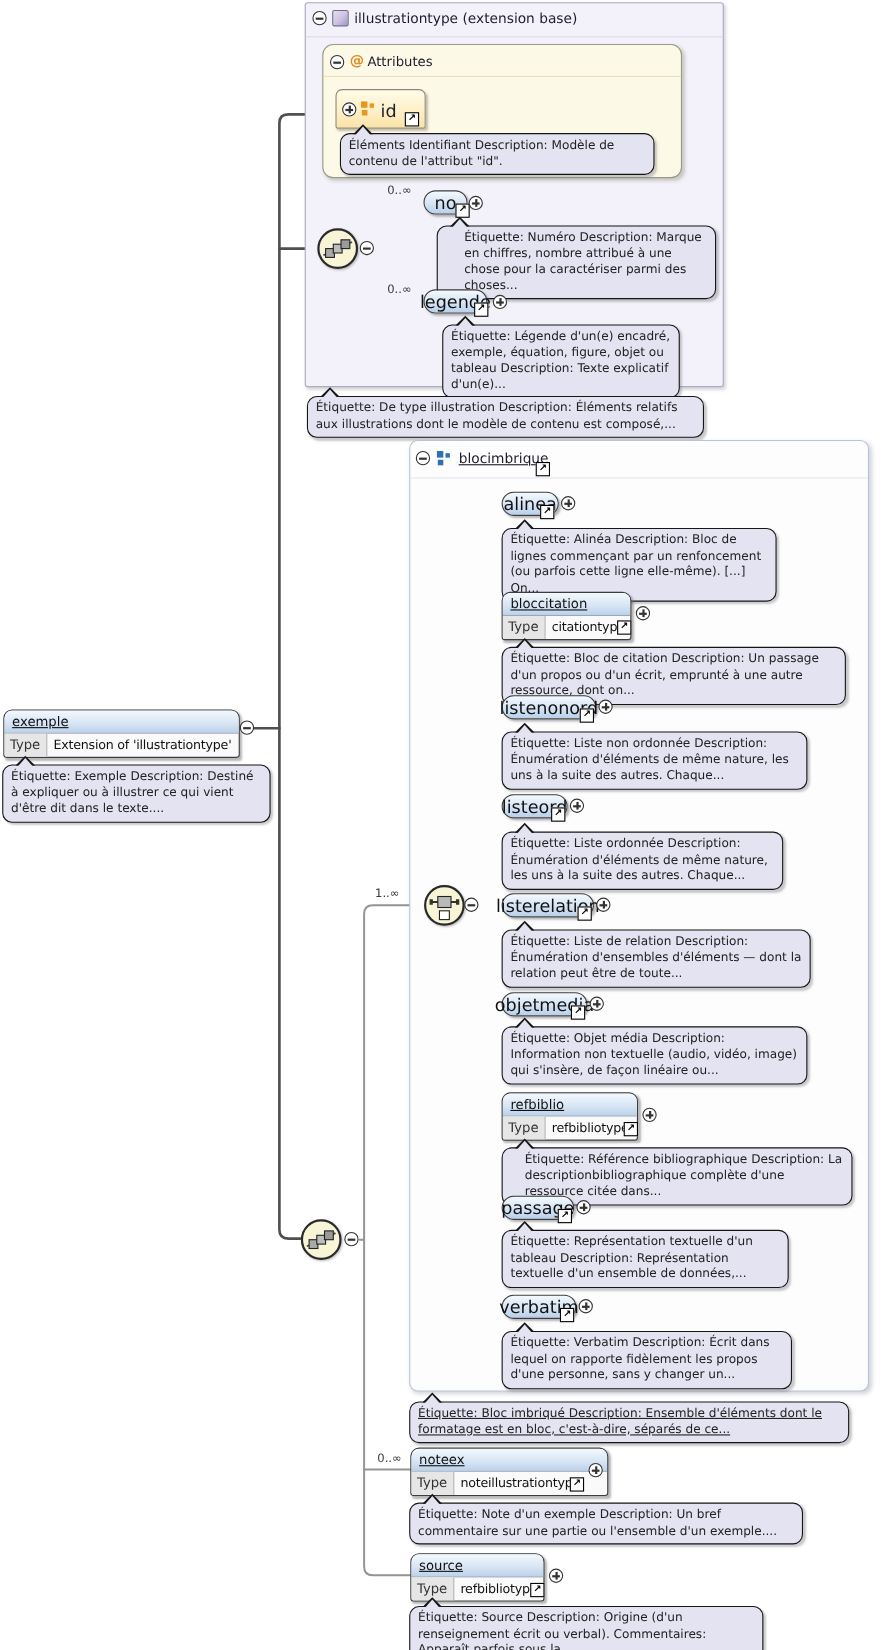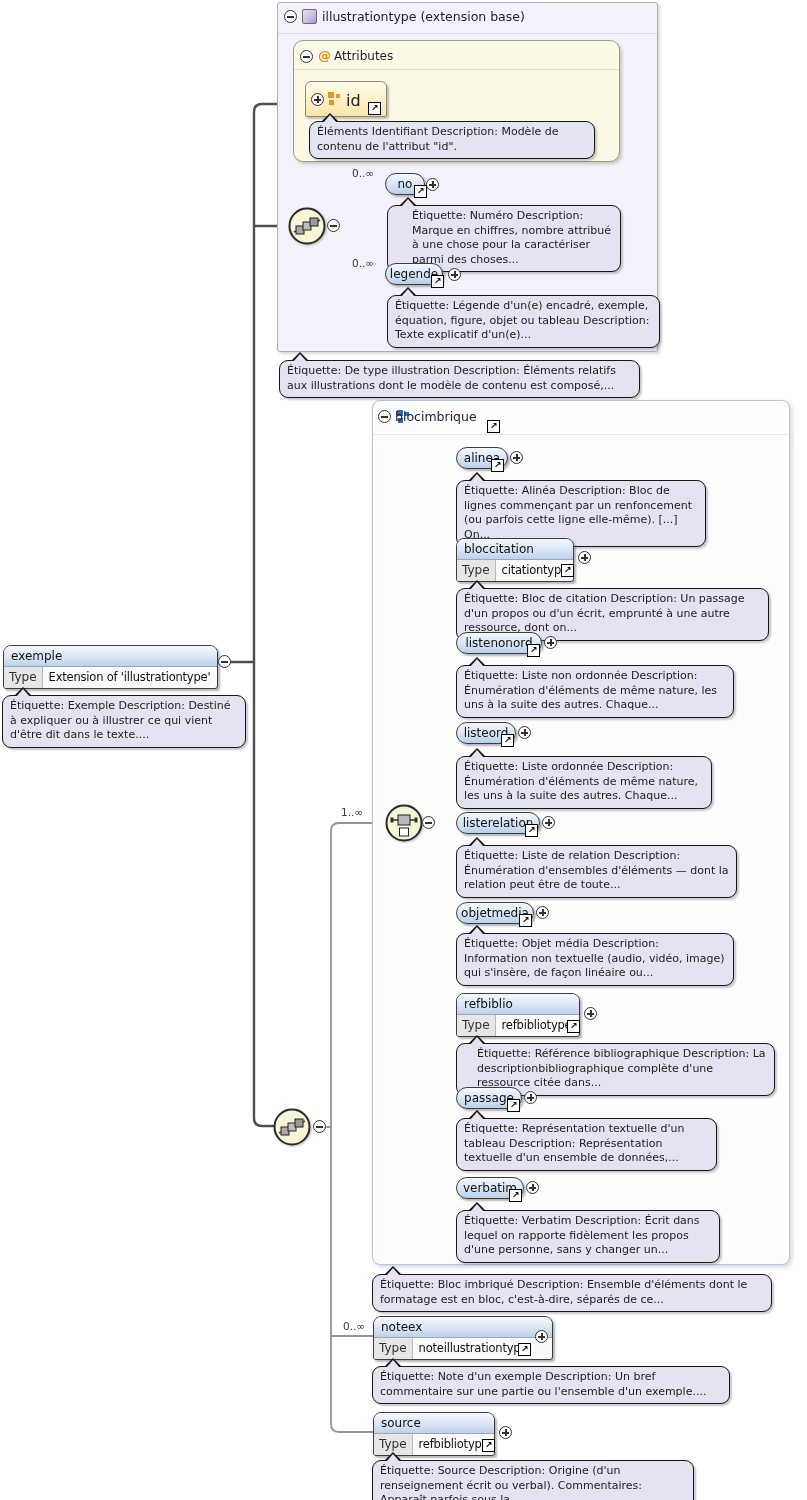--- a/index.html
+++ b/index.html
@@ -17,25 +17,25 @@
   .attrs-hdr{position:absolute;left:0;top:0;right:0;height:28px;border-bottom:1px solid #eae0bd;}
   .bloc-wrap{background:#fdfdfe;border:1px solid #b9c4d6;border-radius:8px;
     box-shadow:2px 2px 4px rgba(150,160,175,0.45);}
   .bloc-hdr{position:absolute;left:0;top:0;right:0;height:33px;border-bottom:1px solid #e4e8ef;}
   .ctitle{position:absolute;font-size:12.5px;color:#1c1c2e;white-space:nowrap;}
 
   
   .el{position:absolute;height:22px;box-sizing:border-box;border:1px solid #3d3d3d;border-radius:11px;
     background:linear-gradient(#f3f9fe 0%,#d6e4f4 55%,#b9d0ea 100%);
     box-shadow:2px 2px 2px rgba(110,110,120,0.5);
-    display:flex;align-items:center;justify-content:center;font-size:12px;color:#111;white-space:nowrap;}
+    display:flex;align-items:center;justify-content:center;font-size:16px;color:#111;white-space:nowrap;}
   .el2{position:absolute;box-sizing:border-box;border:1px solid #3d3d3d;border-radius:8px 8px 3px 3px;
     background:#fafafa;box-shadow:2px 2px 2px rgba(110,110,120,0.5);overflow:hidden;font-size:12px;color:#111;}
   .el2 .hd{height:20px;line-height:20px;padding:0 7px;
-    background:linear-gradient(#f3f9fe 0%,#d6e4f4 60%,#bcd2ea 100%);border-bottom:1px solid #98a8bc;white-space:nowrap;}
+    background:linear-gradient(#f3f9fe 0%,#d6e4f4 60%,#bcd2ea 100%);border-bottom:1px solid #98a8bc;white-space:nowrap;text-decoration:underline;}
   .el2 .tr{display:flex;height:21px;line-height:21px;white-space:nowrap;}
   .el2 .tl{background:#e6e6e6;color:#333;padding:0 5px;border-right:1px solid #b9b9b9;}
   .el2 .tv{padding:0 2px 0 6px;font-size:11.5px;letter-spacing:-0.2px;color:#111;}
 
   
   .ann{position:absolute;box-sizing:border-box;background:#e3e3f2;border:1px solid #161616;border-radius:9px;
     padding:3px 7px 4px 7px;font-size:11px;line-height:14.6px;color:#222;
     box-shadow:2px 2px 2px rgba(120,120,130,0.4);}
   .ann::before{content:"";position:absolute;top:-9px;left:11px;width:0;height:0;
     border-left:9px solid transparent;border-right:9px solid transparent;border-bottom:9px solid #161616;}
@@ -119,29 +119,29 @@
     <rect x="22" y="11" width="8" height="8" fill="#9a9a9a" stroke="#222"></rect>
   </svg>
   <span class="badge" style="left:327px;top:219px;"></span>
 
   <span class="card" style="left:352px;top:167px;">0..∞</span>
   <div class="el" style="left:385px;top:173px;width:40px;">
     <span>no</span>
   </div>
   <span class="badge plus" style="left:426px;top:178px;"></span>
   <span class="refi" style="left:414px;top:185px;">↗</span>
-  <div class="ann" style="left:387px;top:205px;width:234px;padding-left:24px;">Étiquette: Numéro Description: Marque en chiffres, nombre attribué à une chose pour la caractériser parmi des choses...</div>
+  <div class="ann" style="left:397px;top:205px;width:254px;padding-left:24px;">Étiquette: Numéro Description: Marque en chiffres, nombre attribué à une chose pour la caractériser parmi des choses...</div>
 
   <span class="card" style="left:352px;top:257px;">0..∞</span>
   <div class="el" style="left:385px;top:263px;width:58px;">
     <span>legende</span>
   </div>
   <span class="badge plus" style="left:448px;top:268px;"></span>
   <span class="refi" style="left:431px;top:275px;">↗</span>
-  <div class="ann" style="left:387px;top:295px;width:273px;">Étiquette: Légende d'un(e) encadré, exemple, équation, figure, objet ou tableau Description: Texte explicatif d'un(e)...</div>
+  <div class="ann" style="left:402px;top:295px;width:216px;">Étiquette: Légende d'un(e) encadré, exemple, équation, figure, objet ou tableau Description: Texte explicatif d'un(e)...</div>
 
   <div class="ann" style="left:279px;top:360px;width:361px;">Étiquette: De type illustration Description: Éléments relatifs aux illustrations dont le modèle de contenu est composé,...</div>
 
   <div class="el2" style="left:3px;top:645px;width:215px;">
     <div class="hd">exemple</div>
     <div class="tr">
       <span class="tl">Type</span>
       <span class="tv">Extension of 'illustrationtype'</span>
     </div>
   </div>
@@ -150,21 +150,21 @@
 
   <div class="box-container bloc-wrap" style="left:372px;top:400px;width:418px;height:865px;">
     <div class="bloc-hdr"></div>
   </div>
   <span class="badge" style="left:378px;top:410px;"></span>
   <svg class="sq-ico" style="left:397px;top:410px;" viewBox="0 0 13 14">
     <rect x="0" y="0" width="6" height="6" fill="#2f6fb4"></rect>
       <rect x="8" y="2" width="4" height="4" fill="#2f6fb4"></rect>
       <rect x="1" y="8" width="5" height="5" fill="#2f6fb4"></rect>
   </svg>
-  <span class="ctitle" style="left:395px;top:409px;">blocimbrique</span>
+  <span class="ctitle" style="left:417px;top:409px;text-decoration:underline;">blocimbrique</span>
   <span class="refi" style="left:487px;top:420px;">↗</span>
 
   <span class="card" style="left:341px;top:806px;">1..∞</span>
   <svg class="comp" style="left:385px;top:804px;" width="38" height="38" viewBox="0 0 38 38">
     <circle cx="19" cy="19" r="17.5" fill="#f8f5d7" stroke="#2a2a2a" stroke-width="2"></circle>
     <line x1="7" y1="16" x2="31" y2="16" stroke="#333" stroke-width="1.6"></line>
     <rect x="5.5" y="13.5" width="3" height="5" fill="#333"></rect>
     <rect x="29.5" y="13.5" width="3" height="5" fill="#333"></rect>
     <rect x="13" y="11" width="12" height="10" fill="#b9b9b9" stroke="#222"></rect>
     <rect x="14.5" y="24" width="9" height="8" fill="#fff" stroke="#222"></rect>
@@ -235,21 +235,21 @@
   <span class="refi" style="left:507px;top:1099px;">↗</span>
   <div class="ann" style="left:456px;top:1118px;width:261px;">Étiquette: Représentation textuelle d'un tableau Description: Représentation textuelle d'un ensemble de données,...</div>
 
   <div class="el" style="left:456px;top:1177px;width:68px;">
     <span>verbatim</span>
   </div>
   <span class="badge plus" style="left:526px;top:1181px;"></span>
   <span class="refi" style="left:509px;top:1189px;">↗</span>
   <div class="ann" style="left:456px;top:1210px;width:264px;">Étiquette: Verbatim Description: Écrit dans lequel on rapporte fidèlement les propos d'une personne, sans y changer un...</div>
 
-  <div class="ann" style="left:372px;top:1274px;width:400px;">Étiquette: Bloc imbriqué Description: Ensemble d'éléments dont le formatage est en bloc, c'est-à-dire, séparés de ce...</div>
+  <div class="ann" style="left:372px;top:1274px;width:400px;text-decoration:underline;">Étiquette: Bloc imbriqué Description: Ensemble d'éléments dont le formatage est en bloc, c'est-à-dire, séparés de ce...</div>
 
   <svg class="comp" style="left:273px;top:1108px;" width="38" height="38" viewBox="0 0 38 38">
     <circle cx="19" cy="19" r="17.5" fill="#f8f5d7" stroke="#2a2a2a" stroke-width="2"></circle>
     <line x1="6" y1="25" x2="32" y2="13" stroke="#444" stroke-width="1.6"></line>
     <rect x="8" y="19" width="8" height="8" fill="#a9a9a9" stroke="#222"></rect>
     <rect x="15" y="15" width="8" height="8" fill="#bdbdbd" stroke="#222"></rect>
     <rect x="22" y="11" width="8" height="8" fill="#9a9a9a" stroke="#222"></rect>
   </svg>
   <span class="badge" style="left:313px;top:1120px;"></span>
 

